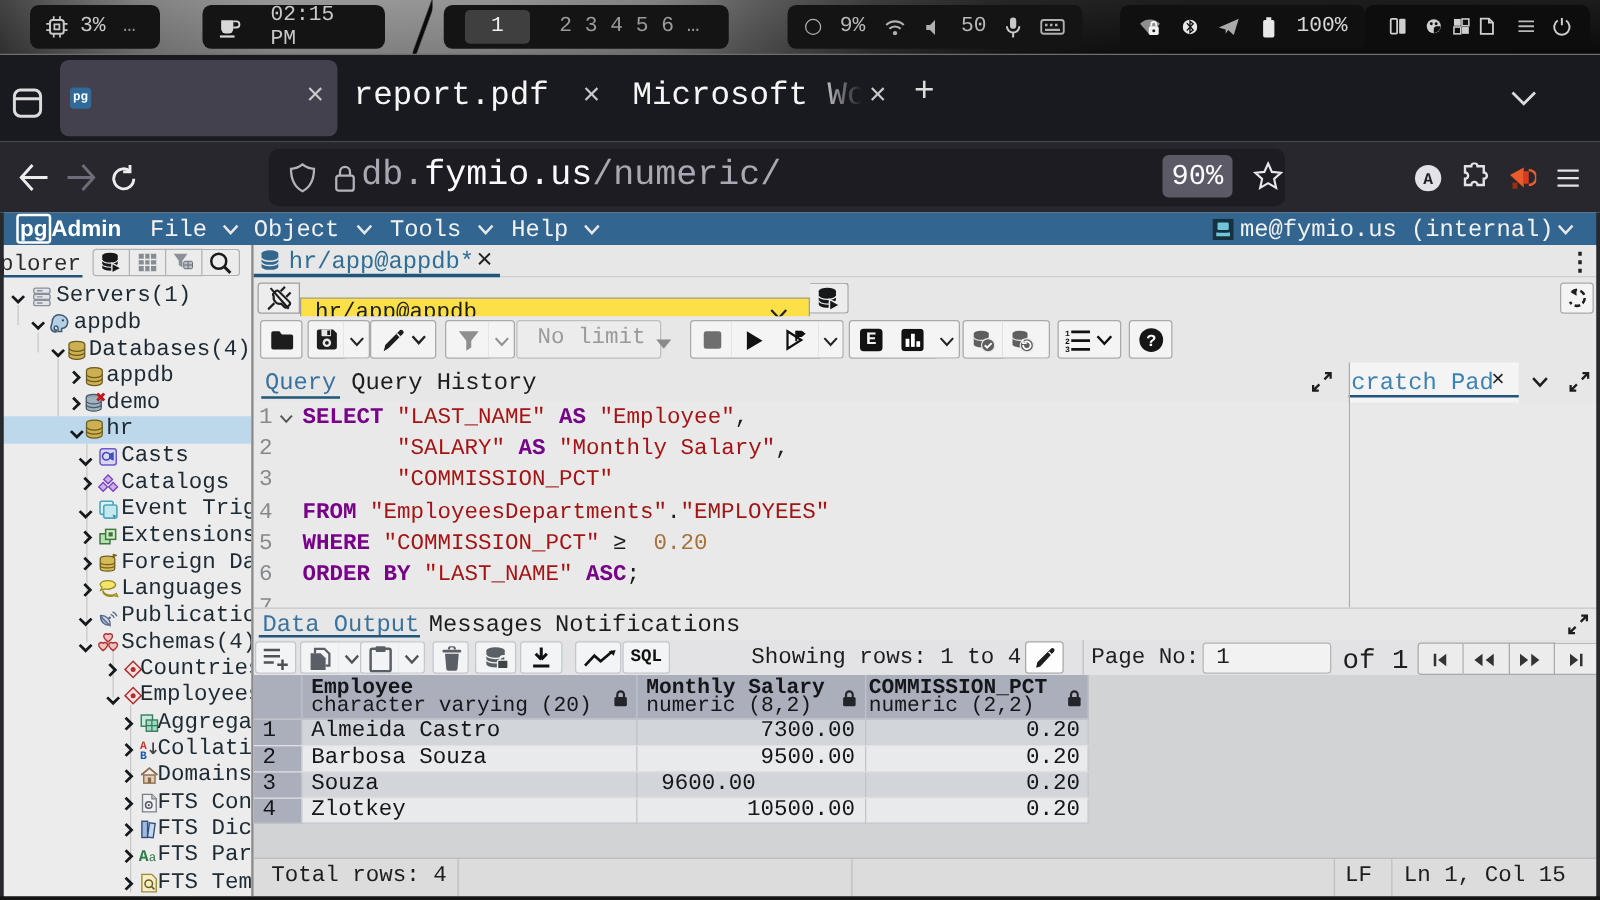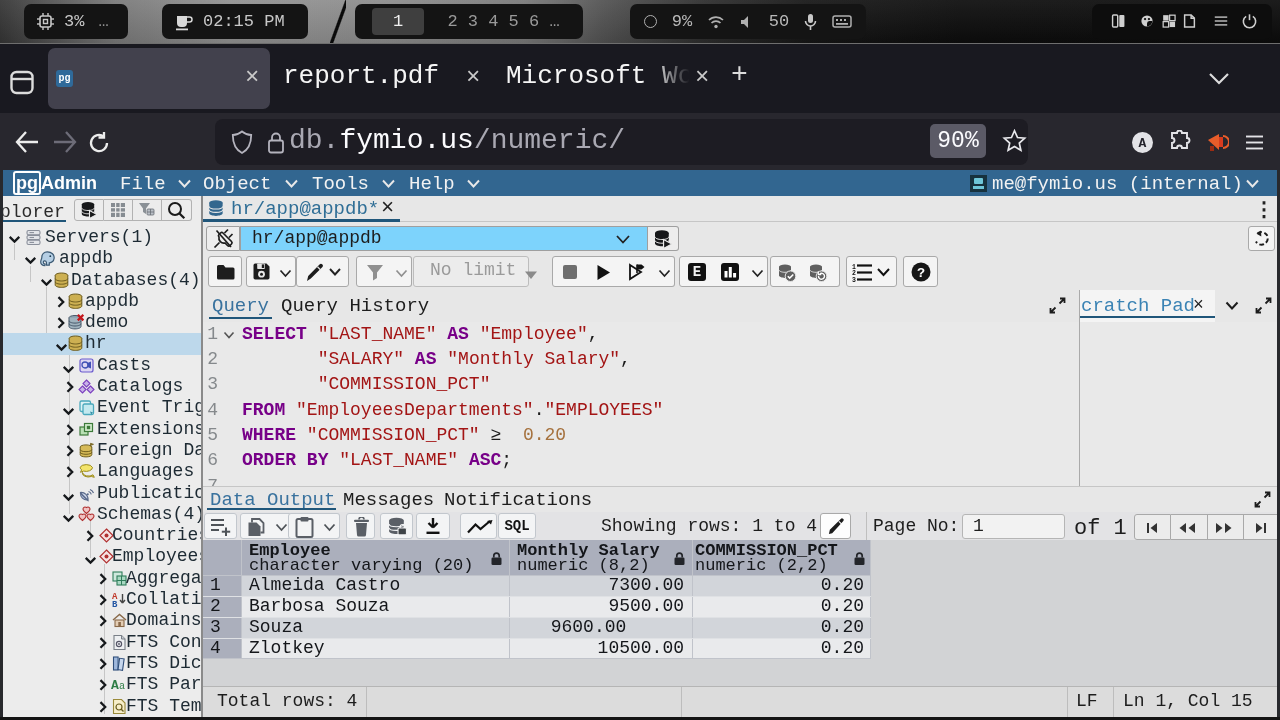--- a/index.html
+++ b/index.html
@@ -71,21 +71,21 @@
       </svg>
     <span style="margin-left:9px;">3%</span>
       <span class="dim" style="margin-left:14px;">…</span>
   </div>
   <div class="tbox" style="left:162px;width:146px;padding:0 12px;">
     <svg width="20" height="18" viewBox="0 0 20 18">
         <path d="M3 3 h10 v7 a4 4 0 0 1 -4 4 h-2 a4 4 0 0 1 -4 -4 z" fill="#d8d8d8"></path>
         <path d="M13 4 h2.5 a2.5 2.5 0 0 1 0 5 H13" fill="none" stroke="#d8d8d8" stroke-width="1.5"></path>
         <rect x="2" y="15.5" width="12" height="1.8" fill="#d8d8d8"></rect>
       </svg>
-    <span style="margin-left:9px;">02:15 PM</span>
+    <span style="margin-left:23px;">02:15 PM</span>
   </div>
   <div class="tbox" style="left:355px;width:228px;color:#9a9a9a;">
     <span style="display:inline-block;background:#3f3f3f;border-radius:4px;margin-left:17px;width:52px;height:27px;line-height:27px;text-align:center;color:#efefef;">1</span>
     <span style="flex:1;display:flex;justify-content:space-around;padding:0 10px;">2 3 4 5 6 …</span>
   </div>
   <div class="tbox" style="left:630px;width:236px;padding:0 14px;color:#b9b9b9;justify-content:space-between;">
     <span style="width:13px;height:13px;border:1.5px solid #b0b0b0;border-radius:50%;display:inline-block;"></span>
     <span>9%</span>
     <svg width="18" height="14" viewBox="0 0 18 14">
         <path d="M2 5 a10 10 0 0 1 14 0" fill="none" stroke="#b0b0b0" stroke-width="1.7"></path>
@@ -102,20 +102,40 @@
         <line x1="6.5" y1="13" x2="6.5" y2="17" stroke="#c8c8c8" stroke-width="1.6"></line>
       </svg>
     <svg width="20" height="13" viewBox="0 0 20 13">
         <rect x="1" y="1" width="18" height="11" rx="2" fill="none" stroke="#b0b0b0" stroke-width="1.5"></rect>
         <rect x="4" y="8" width="12" height="1.8" fill="#b0b0b0"></rect>
         <rect x="4" y="4" width="2" height="2" fill="#b0b0b0"></rect>
         <rect x="8" y="4" width="2" height="2" fill="#b0b0b0"></rect>
         <rect x="12" y="4" width="2" height="2" fill="#b0b0b0"></rect>
       </svg>
   </div>
+  <div class="tbox" style="left:896px;width:196px;padding:0 14px;background:#101010;color:#d8d8d8;justify-content:space-between;">
+    <svg width="20" height="17" viewBox="0 0 20 17">
+        <path d="M2 6 a11 11 0 0 1 16 0 l-8 9 z" fill="#8f8f8f"></path>
+        <rect x="9" y="8" width="8" height="7" rx="1.4" fill="#f2f2f2"></rect>
+        <path d="M11 8 v-1.5 a2 2 0 0 1 4 0 V8" fill="none" stroke="#f2f2f2" stroke-width="1.4"></path>
+        <circle cx="13" cy="11.5" r="1.2" fill="#222"></circle>
+      </svg>
+    <svg width="12" height="17" viewBox="0 0 12 17">
+        <circle cx="6" cy="8.5" r="5.8" fill="#e8e8e8"></circle>
+        <path d="M3.5 5.5 L8.5 11 L6 13 V4 L8.5 6 L3.5 11.5" fill="none" stroke="#111" stroke-width="1.1"></path>
+      </svg>
+    <svg width="19" height="17" viewBox="0 0 19 17">
+        <path d="M1 9 L17 2 L13 15 L8.5 11 L6.5 14 V10.5 Z" fill="#a9a9a9"></path>
+      </svg>
+    <svg width="12" height="18" viewBox="0 0 12 18">
+        <rect x="1.5" y="3" width="9" height="14" rx="1.4" fill="#e8e8e8"></rect>
+        <rect x="4" y="0.8" width="4" height="2.6" fill="#e8e8e8"></rect>
+      </svg>
+    <span>100%</span>
+  </div>
   <div style="position:absolute;left:1092px;top:4px;width:180px;height:35px;background:#0d0d0d;border-radius:7px;">
     <svg style="position:absolute;left:19px;top:9px;" width="15" height="16" viewBox="0 0 19 19">
         <rect x="2" y="2" width="6.5" height="15" rx="1.2" fill="none" stroke="#cfcfcf" stroke-width="1.8"></rect>
         <rect x="10.5" y="2" width="6.5" height="15" rx="1.2" fill="#cfcfcf"></rect>
       </svg>
     <svg style="position:absolute;left:48px;top:10px;" width="14" height="14" viewBox="0 0 18 18">
         <circle cx="9" cy="9" r="7.2" fill="#cfcfcf"></circle>
         <circle cx="6.5" cy="6.5" r="1.5" fill="#0d0d0d"></circle>
         <circle cx="11.5" cy="6.5" r="1.5" fill="#0d0d0d"></circle>
         <path d="M9 16 a7.2 7.2 0 0 0 7 -7 h-4 a3.5 3.5 0 0 0 -3 3.5 z" fill="#0d0d0d"></path>
@@ -626,21 +646,21 @@
       <svg style="margin:1px 0 0 5px;" width="22" height="22" viewBox="0 0 22 22">
           <g stroke="#1d1d1d" stroke-width="1.7" fill="none">
             <path d="M2.5 19.5 L7.5 14.5"></path>
             <path d="M7 9 a5 5 0 0 0 6 6 l2.5 2.5 a1.8 1.8 0 0 0 2.5 0 l1.5 -1.5 a1.8 1.8 0 0 0 0 -2.5 l-8.5 -8.5 a1.8 1.8 0 0 0 -2.5 0 L7 6.5 a1.8 1.8 0 0 0 0 2.5 z"></path>
             <path d="M12.5 5 L16 1.5"></path>
             <path d="M17 9.5 L20.5 6"></path>
             <path d="M4.5 2.5 L19 19"></path>
           </g>
         </svg>
     </div>
-    <div style="position:absolute;left:37px;top:30px;width:408px;height:25px;border:1px solid #9f9f9f;background:#7dd3fc;">
+    <div style="position:absolute;left:37px;top:42px;width:408px;height:25px;border:1px solid #9f9f9f;background:#fde047;">
       <span style="position:absolute;left:11px;top:1px;font-size:18px;color:#1d1d1d;">hr/app@appdb</span>
       <svg style="position:absolute;left:374px;top:7px;" width="16" height="11" viewBox="0 0 16 11">
           <path d="M2 2 L8 8.5 L14 2" fill="none" stroke="#222" stroke-width="1.8"></path>
         </svg>
     </div>
     <div style="position:absolute;left:445px;top:30px;width:31px;height:25px;border:1px solid #9f9f9f;border-left:none;border-radius:0 3px 3px 0;background:#ededed;">
       <svg style="margin:2px 0 0 5px;" width="20" height="20" viewBox="0 0 18 18">
           <ellipse cx="8" cy="3.6" rx="6.2" ry="2.5" fill="#17181a"></ellipse>
           <path d="M1.8 3.6 V13 c0 1.4 2.8 2.5 6.2 2.5 s6.2 -1.1 6.2 -2.5 V3.6" fill="#17181a"></path>
           <path d="M1.8 7 c0 1.4 2.8 2.5 6.2 2.5 s6.2 -1.1 6.2 -2.5 M1.8 10.3 c0 1.4 2.8 2.5 6.2 2.5 s6.2 -1.1 6.2 -2.5" fill="none" stroke="#ededed" stroke-width="0.9"></path>
@@ -977,21 +997,21 @@
         <div style="position:absolute;left:7px;top:35px;line-height:21px;">1</div>
         <div style="position:absolute;left:7px;top:56px;line-height:21px;">2</div>
         <div style="position:absolute;left:7px;top:77px;line-height:21px;">3</div>
         <div style="position:absolute;left:7px;top:98px;line-height:21px;">4</div>
         <div style="position:absolute;left:46px;top:35px;line-height:21px;">Almeida Castro</div>
         <div style="position:absolute;left:46px;top:56px;line-height:21px;">Barbosa Souza</div>
         <div style="position:absolute;left:46px;top:77px;line-height:21px;">Souza</div>
         <div style="position:absolute;left:46px;top:98px;line-height:21px;">Zlotkey</div>
         <div style="position:absolute;left:306px;top:35px;width:175px;text-align:right;line-height:21px;">7300.00</div>
         <div style="position:absolute;left:306px;top:56px;width:175px;text-align:right;line-height:21px;">9500.00</div>
-        <div style="position:absolute;left:290px;top:77px;width:175px;text-align:center;line-height:21px;padding-left:16px;">9600.00</div>
+        <div style="position:absolute;left:310px;top:77px;width:175px;text-align:left;line-height:21px;padding-left:16px;">9600.00</div>
         <div style="position:absolute;left:306px;top:98px;width:175px;text-align:right;line-height:21px;">10500.00</div>
         <div style="position:absolute;left:489px;top:35px;width:172px;text-align:right;line-height:21px;">0.20</div>
         <div style="position:absolute;left:489px;top:56px;width:172px;text-align:right;line-height:21px;">0.20</div>
         <div style="position:absolute;left:489px;top:77px;width:172px;text-align:right;line-height:21px;">0.20</div>
         <div style="position:absolute;left:489px;top:98px;width:172px;text-align:right;line-height:21px;">0.20</div>
       </div>
     </div>
 
     <div style="position:absolute;left:0;top:490px;width:1077px;height:31px;background:#dcdcdc;border-top:1px solid #b5b5b5;font-size:18px;color:#1d1d1d;">
       <span style="position:absolute;left:14px;top:4px;">Total rows: 4</span>

